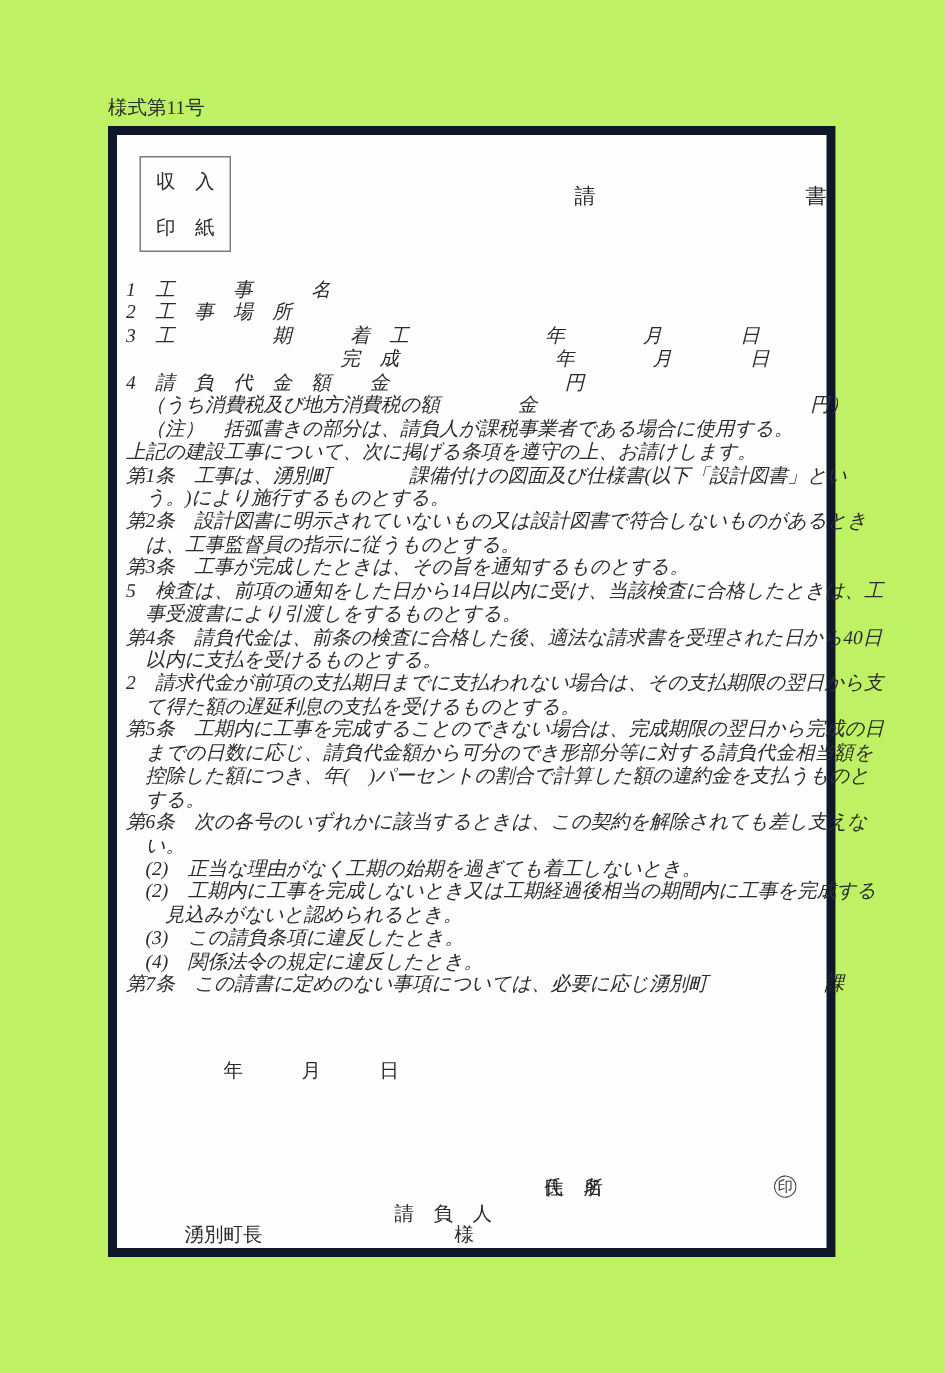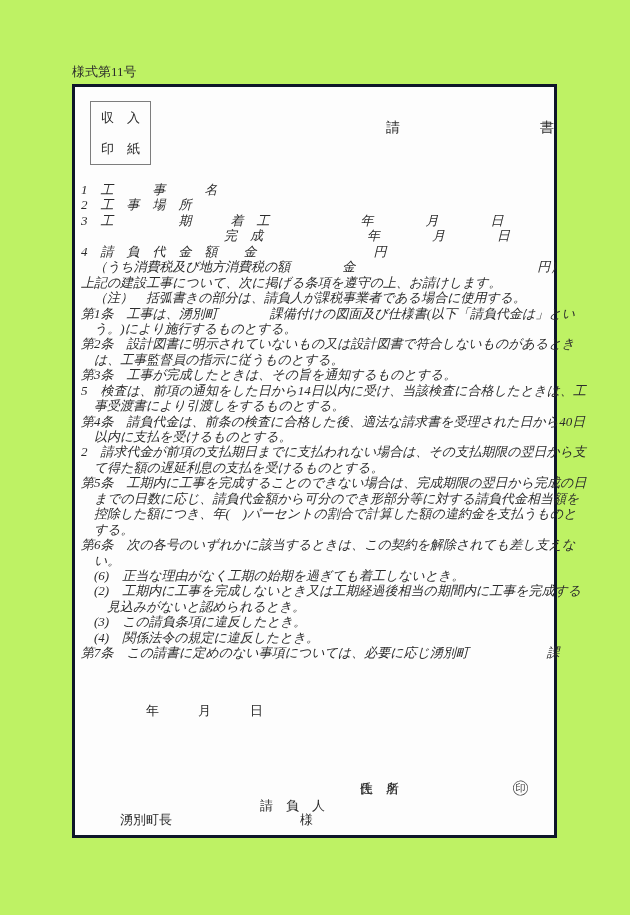--- a/index.html
+++ b/index.html
@@ -12,21 +12,21 @@
     -webkit-font-smoothing:antialiased;
   }
   .page{position:absolute;inset:0;background:#bef264;}
   .form-label{
     position:absolute;left:72px;top:63px;
     font-size:13px;white-space:pre;
   }
   .main-box{
     position:absolute;left:72px;top:84px;
     width:485px;height:754px;
-    border:3px solid #0f172a;
+    border:6px solid #0f172a;
     background:#fdfdfd;
     box-sizing:border-box;
   }
   .stamp-box{
     position:absolute;left:15px;top:14px;
     width:61px;height:64px;
     border:1px solid #7d7d7d;
     box-sizing:border-box;
     display:flex;flex-direction:column;justify-content:space-between;
     padding:9px 4px 9px 10px;
@@ -67,40 +67,40 @@
 
     <div class="doc-title">請　　　　　　　　　　書</div>
 
     <div class="body-lines">
         <div class="line">1　工　　　事　　　名</div>
         <div class="line">2　工　事　場　所</div>
         <div class="line">3　工　　　　　期　　　着　工　　　　　　　年　　　　月　　　　日</div>
         <div class="line">　　　　　　　　　　　完　成　　　　　　　　年　　　　月　　　　日</div>
         <div class="line">4　請　負　代　金　額　　金　　　　　　　　　円</div>
         <div class="line">　（うち消費税及び地方消費税の額　　　　金　　　　　　　　　　　　　　円）</div>
+        <div class="line">　（注）　括弧書きの部分は、請負人が課税事業者である場合に使用する。</div>
         <div class="line">上記の建設工事について、次に掲げる条項を遵守の上、お請けします。</div>
-        <div class="line">　（注）　括弧書きの部分は、請負人が課税事業者である場合に使用する。</div>
-        <div class="line">第1条　工事は、湧別町　　　　課備付けの図面及び仕様書(以下「請負代金は」とい</div>
+        <div class="line">第1条　工事は、湧別町　　　　課備付けの図面及び仕様書(以下「設計図書」とい</div>
         <div class="line">　う。)により施行するものとする。</div>
         <div class="line">第2条　設計図書に明示されていないもの又は設計図書で符合しないものがあるとき</div>
         <div class="line">　は、工事監督員の指示に従うものとする。</div>
         <div class="line">第3条　工事が完成したときは、その旨を通知するものとする。</div>
         <div class="line">5　検査は、前項の通知をした日から14日以内に受け、当該検査に合格したときは、工</div>
         <div class="line">　事受渡書により引渡しをするものとする。</div>
         <div class="line">第4条　請負代金は、前条の検査に合格した後、適法な請求書を受理された日から40日</div>
         <div class="line">　以内に支払を受けるものとする。</div>
         <div class="line">2　請求代金が前項の支払期日までに支払われない場合は、その支払期限の翌日から支</div>
         <div class="line">　て得た額の遅延利息の支払を受けるものとする。</div>
         <div class="line">第5条　工期内に工事を完成することのできない場合は、完成期限の翌日から完成の日</div>
         <div class="line">　までの日数に応じ、請負代金額から可分のでき形部分等に対する請負代金相当額を</div>
         <div class="line">　控除した額につき、年(　)パーセントの割合で計算した額の違約金を支払うものと</div>
         <div class="line">　する。</div>
         <div class="line">第6条　次の各号のいずれかに該当するときは、この契約を解除されても差し支えな</div>
         <div class="line">　い。</div>
-        <div class="line">　(6)　正当な理由がなく工期の始期を過ぎても着工しないとき。</div>
+        <div class="line">　(2)　正当な理由がなく工期の始期を過ぎても着工しないとき。</div>
         <div class="line">　(2)　工期内に工事を完成しないとき又は工期経過後相当の期間内に工事を完成する</div>
         <div class="line">　　見込みがないと認められるとき。</div>
         <div class="line">　(3)　この請負条項に違反したとき。</div>
         <div class="line">　(4)　関係法令の規定に違反したとき。</div>
         <div class="line">第7条　この請書に定めのない事項については、必要に応じ湧別町　　　　　　課</div>
       </div>
 
     <div class="abs date-line">　　　　　年　　　月　　　日</div>
 
     <div class="abs address-label">住　所</div>

